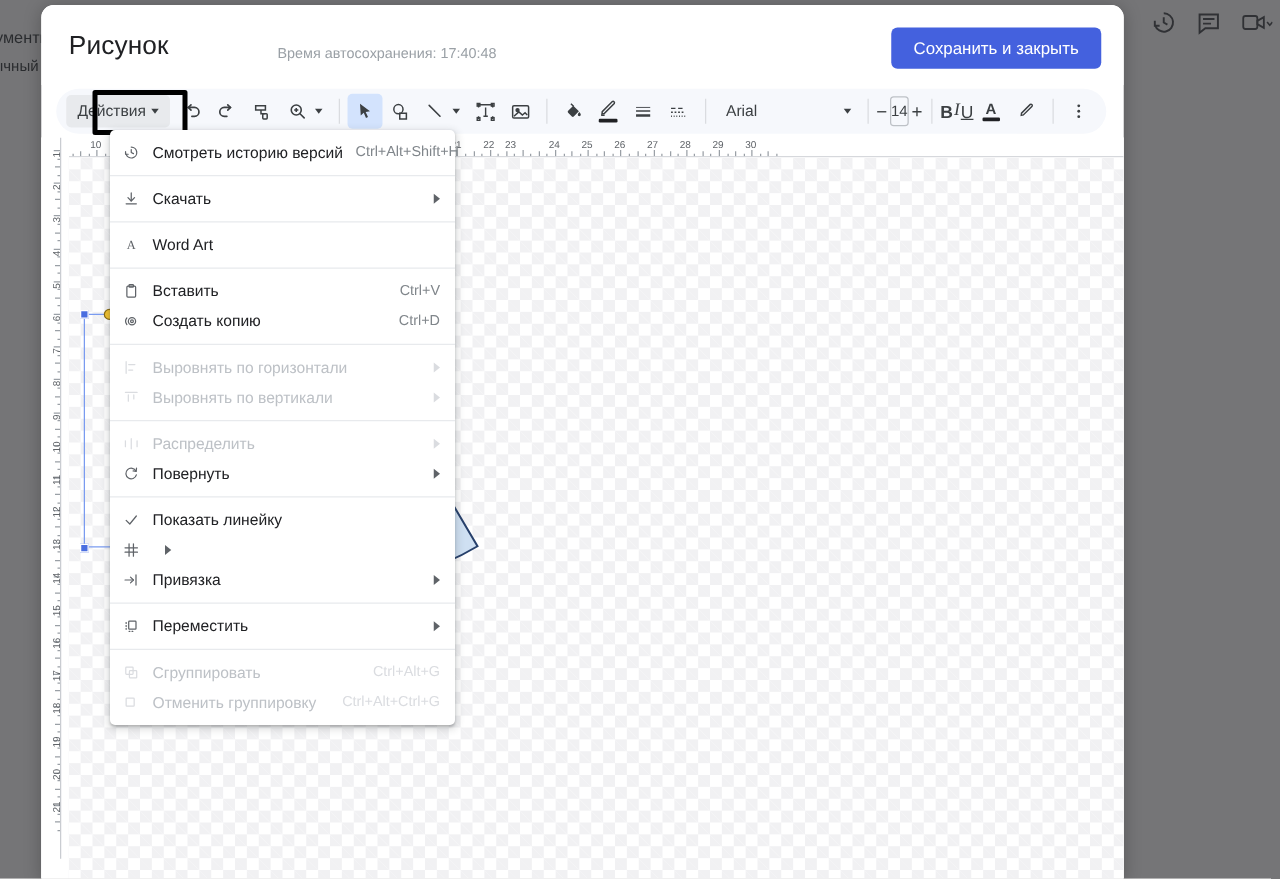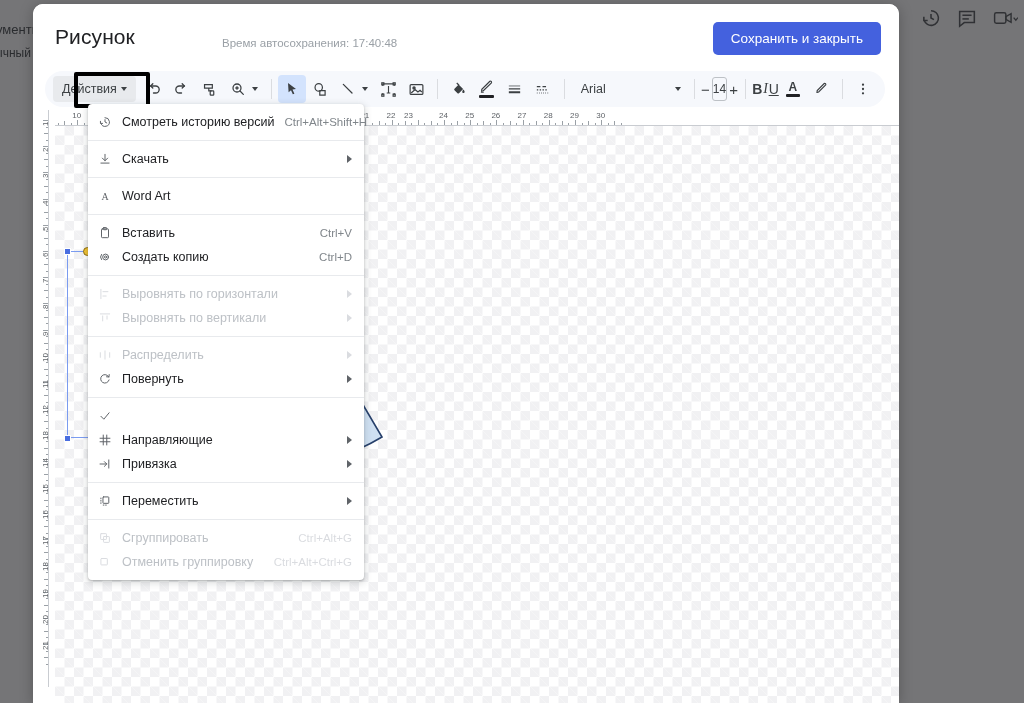--- a/index.html
+++ b/index.html
@@ -763,31 +763,31 @@
           <span class="mi-lbl">Повернуть</span>
           <span class="mi-arrow"></span>
         </div>
         <div class="msep"></div>
         <div class="mi">
           <span class="mi-ico">
             <svg width="14" height="14" viewBox="0 0 24 24" fill="none" stroke="#5f6368" stroke-width="1.7" stroke-linecap="round" stroke-linejoin="round">
               <polyline points="5,12.5 10,17.5 19,6.5"></polyline>
             </svg>
           </span>
+          <span class="mi-lbl">Показать линейку</span>
         </div>
         <div class="mi">
           <span class="mi-ico">
             <svg width="14" height="14" viewBox="0 0 24 24" fill="none" stroke="#5f6368" stroke-width="1.7" stroke-linecap="round" stroke-linejoin="round">
               <line x1="9" y1="3.5" x2="9" y2="20.5"></line>
               <line x1="15" y1="3.5" x2="15" y2="20.5"></line>
               <line x1="3.5" y1="9" x2="20.5" y2="9"></line>
               <line x1="3.5" y1="15" x2="20.5" y2="15"></line>
             </svg>
           </span>
-          <span class="mi-lbl">Направляющие</span>
           <span class="mi-arrow"></span>
         </div>
         <div class="mi">
           <span class="mi-ico">
             <svg width="14" height="14" viewBox="0 0 24 24" fill="none" stroke="#5f6368" stroke-width="1.7" stroke-linecap="round" stroke-linejoin="round">
               <line x1="3.5" y1="12" x2="15" y2="12"></line>
               <polyline points="11,8 15,12 11,16"></polyline>
               <line x1="18.5" y1="5" x2="18.5" y2="19"></line>
             </svg>
           </span>

